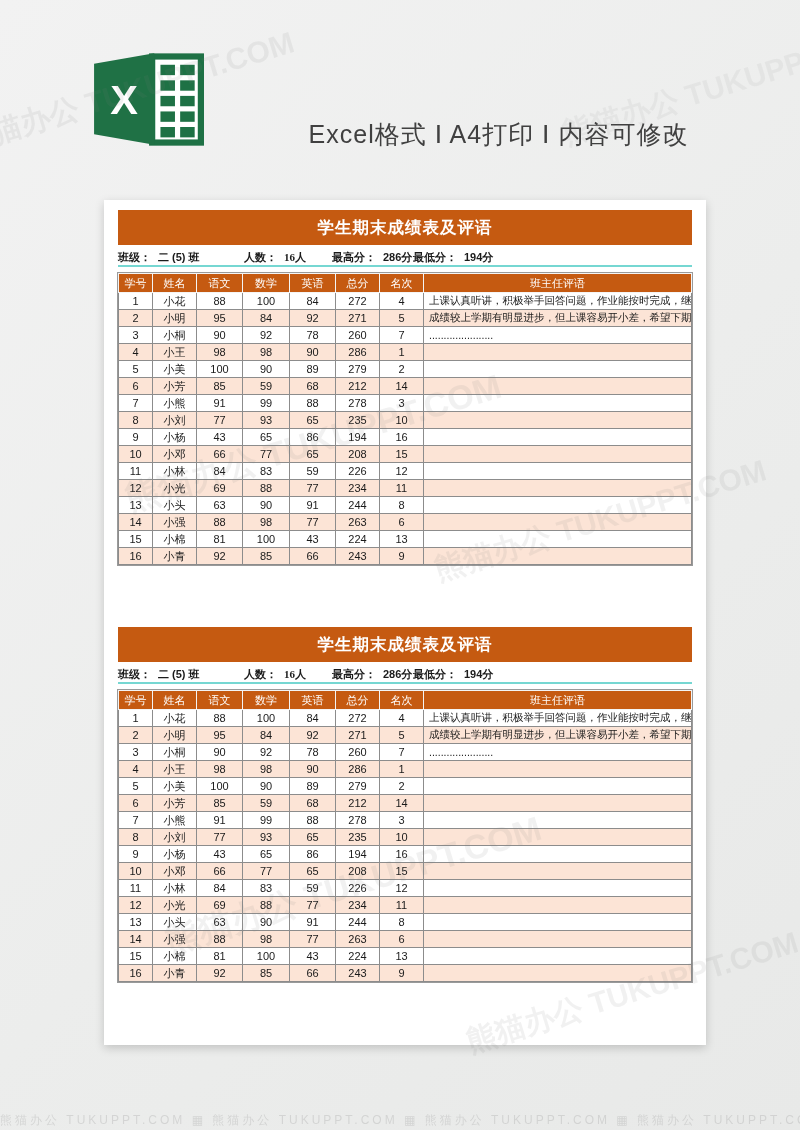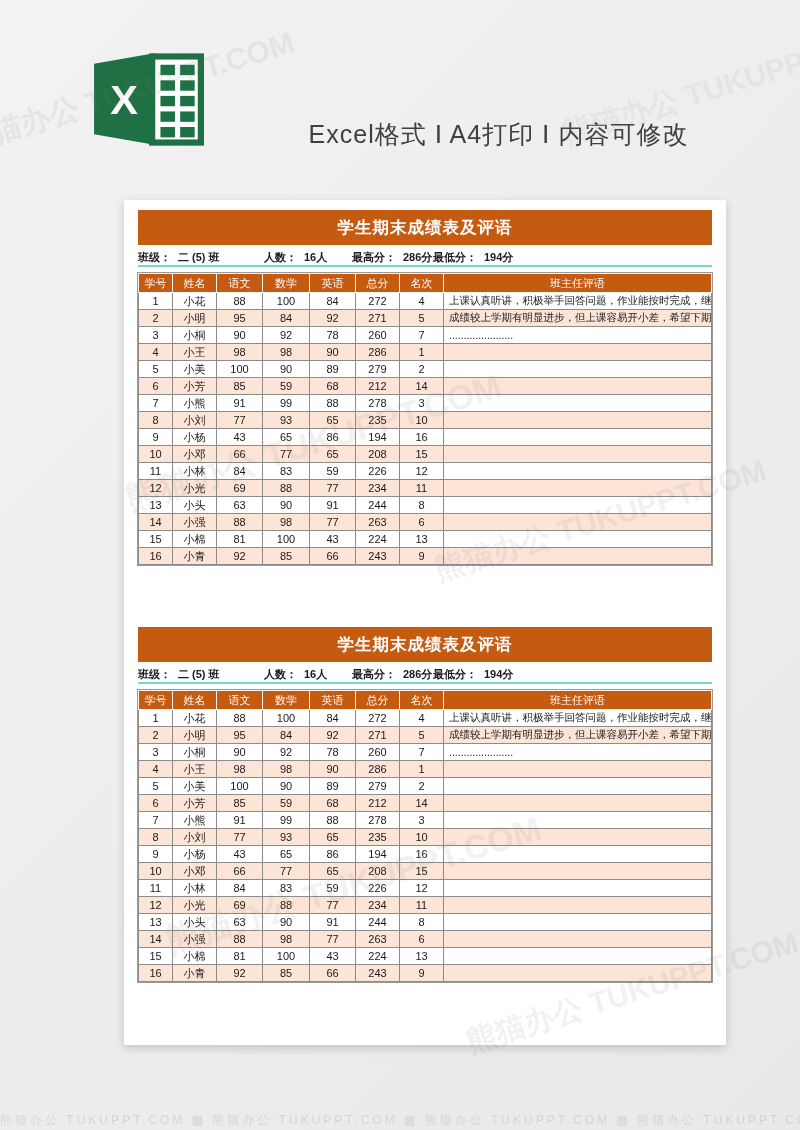--- a/index.html
+++ b/index.html
@@ -28,38 +28,37 @@
   .banner-subtitle{
     position:absolute;left:246px;top:118px;width:505px;
     font-size:25px;font-weight:normal;color:#404040;
     letter-spacing:1px;text-align:center;white-space:nowrap;
   }
   
   .sheet{
     position:absolute;left:104px;top:200px;width:602px;height:845px;
     background:#ffffff;padding:10px 14px;
     box-shadow:0 3px 9px rgba(0,0,0,.18);
-    margin-left:20px;
   }
   .grade-section{margin-bottom:0;}
   .grade-section + .grade-section{margin-top:62px;}
   .tbl-title{
     height:35px;line-height:35px;background:var(--accent);
     color:#fff;font-size:16.5px;font-weight:bold;text-align:center;
     letter-spacing:1px;
   }
   .info-row{
     display:flex;align-items:flex-start;
     margin-top:5px;margin-bottom:6px;
     border-bottom:2px solid var(--teal);
     font-size:11px;font-weight:600;color:#1b1b1b;white-space:nowrap;
   }
   .info-group{display:inline-block;}
   .info-group .val{margin-left:7px;}
-  .ig1{width:126px;} .ig2{width:88px;} .ig3{width:81px;}
+  .ig1{width:126px;} .ig2{width:88px;font-family:Liberation Serif, serif;} .ig3{width:81px;}
   
   table{
     width:100%;border-collapse:collapse;table-layout:fixed;
     font-size:11px;outline:1px solid #9a9a9a;
   }
   th{
     background:var(--accent);color:#fff;font-weight:normal;
     height:19px;border:1px solid #f4f4f4;font-size:11px;text-align:center;
   }
   td{

